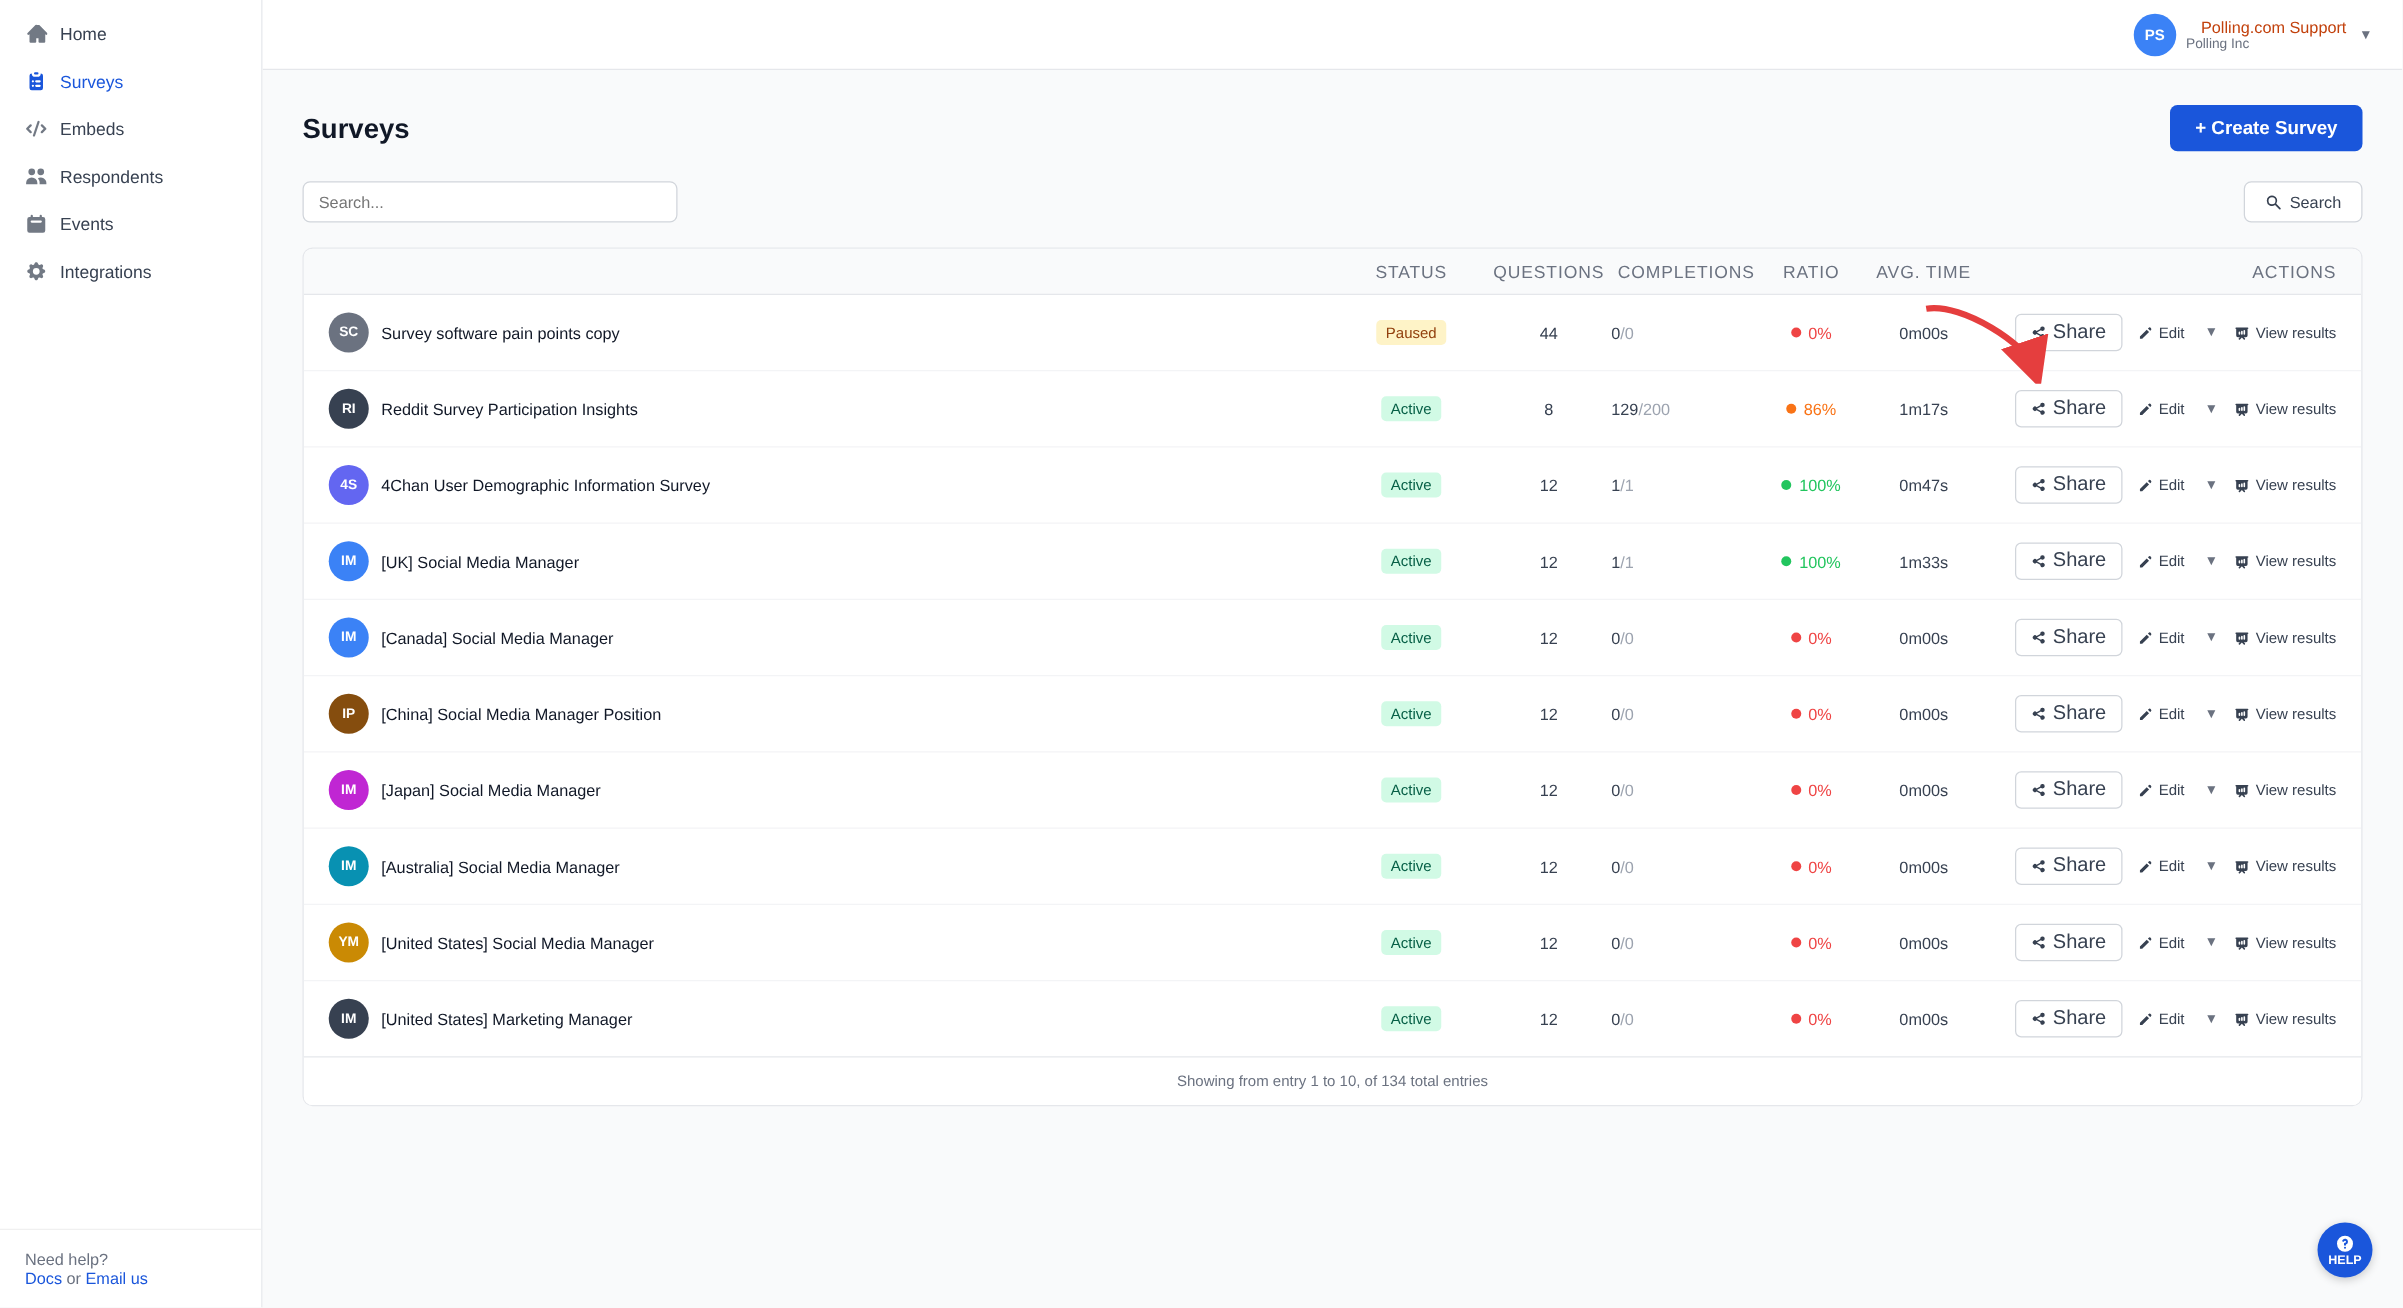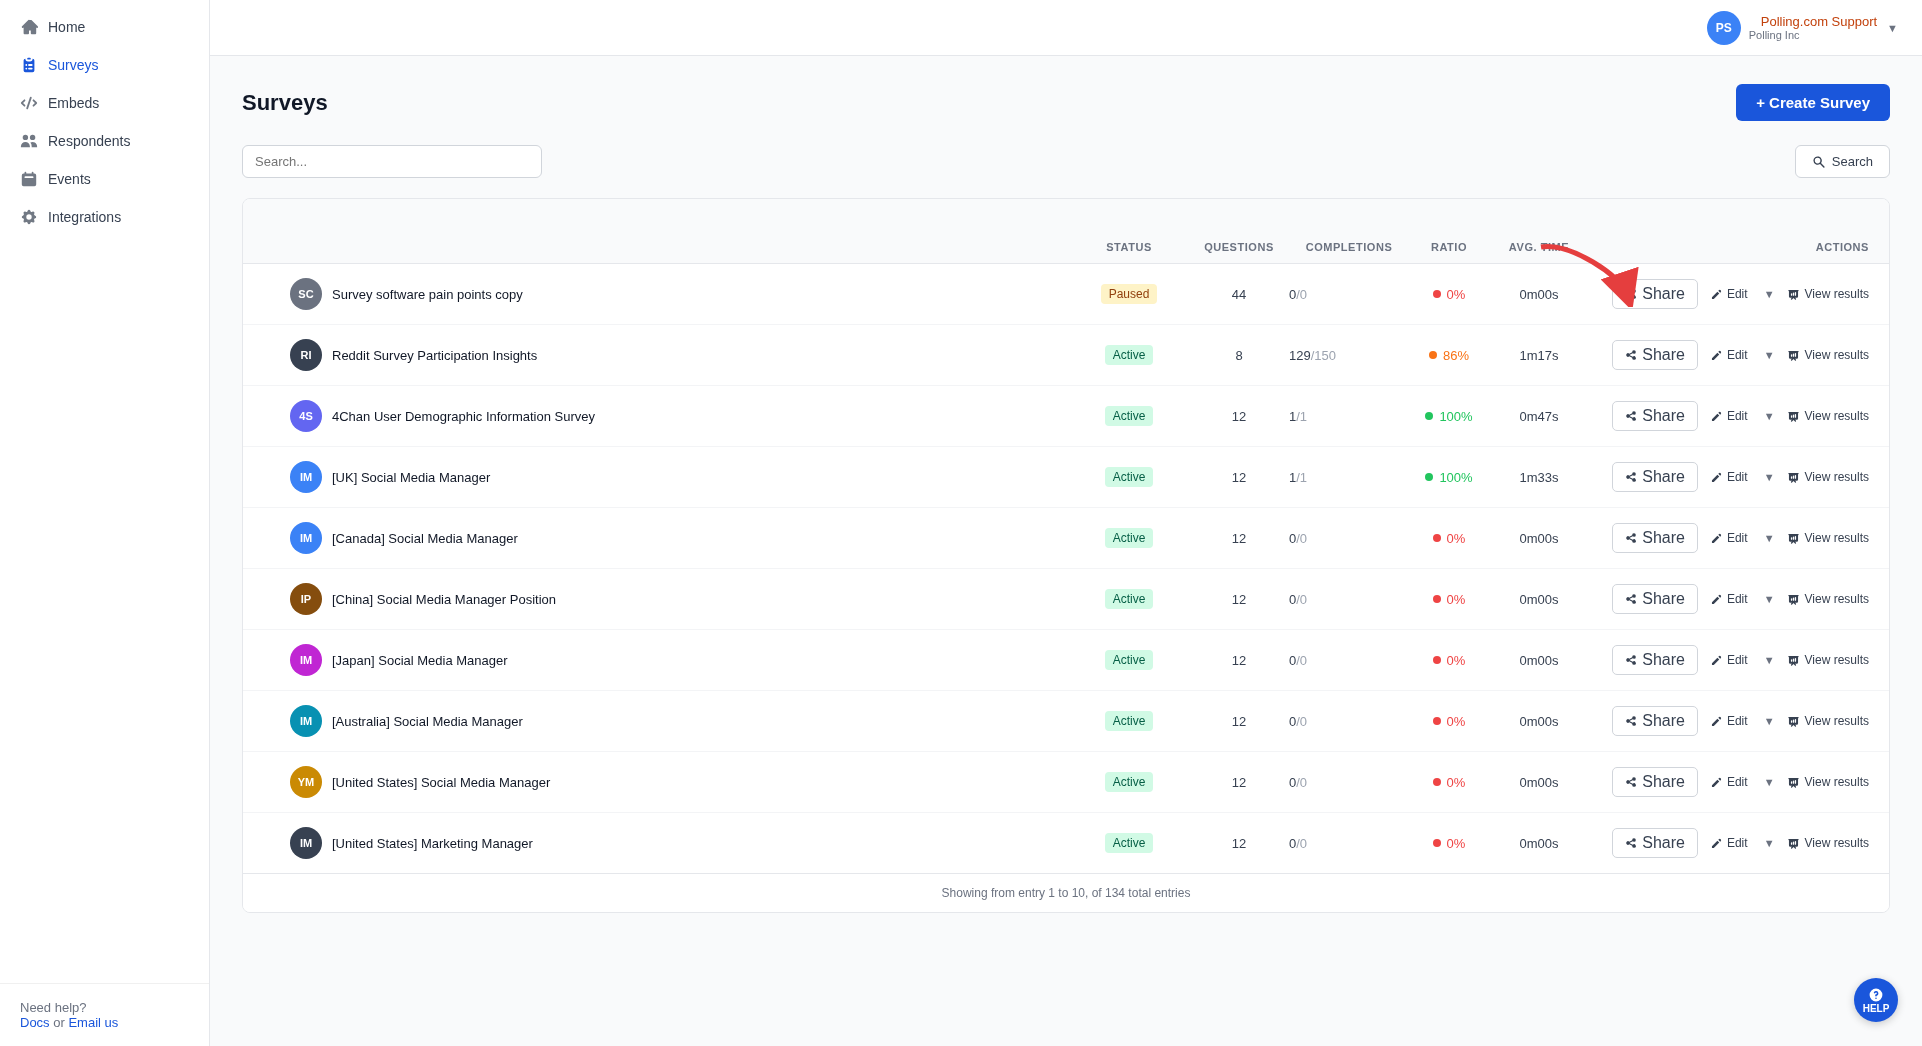--- a/index.html
+++ b/index.html
@@ -169,44 +169,42 @@
       overflow: hidden;
     }
     .table-header {
       display: grid;
       grid-template-columns: 1fr 120px 100px 120px 80px 100px 280px;
       padding: 10px 20px;
       background: #f9fafb;
       border-bottom: 1px solid #e5e7eb;
     }
     .th {
-      font-size: 11px;
-      font-weight: 700;
+      font-size: 14px;
+      font-weight: 400;
       color: #6b7280;
       letter-spacing: 0.05em;
       text-transform: uppercase;
-      margin-top: 32px;
     }
     .th.center { text-align: center; }
     .th.right { text-align: right; }
 
     .table-row {
       display: grid;
       grid-template-columns: 1fr 120px 100px 120px 80px 100px 280px;
       padding: 14px 20px;
       border-bottom: 1px solid #f3f4f6;
       align-items: center;
     }
     .table-row:last-child { border-bottom: none; }
 
     .survey-name-cell {
       display: flex;
       align-items: center;
       gap: 10px;
-      margin-left: 27px;
     }
     .survey-avatar {
       width: 32px;
       height: 32px;
       border-radius: 50%;
       color: #fff;
       font-size: 11px;
       font-weight: 700;
       display: flex;
       align-items: center;
@@ -464,21 +462,21 @@
   </div>
           <div class="table-row">
     <div class="survey-name-cell">
       <div class="survey-avatar" style="background:#374151">RI</div>
       <span class="survey-name">Reddit Survey Participation Insights</span>
     </div>
     <div class="cell-center">
       <span class="status-badge status-active">Active</span>
     </div>
     <div class="cell-center">8</div>
-    <div class="cell-completions cell-center">129<span class="completions-total">/150</span></div>
+    <div class="cell-completions cell-center">129<span class="completions-total">/200</span></div>
     <div class="ratio-cell">
       <div class="ratio-dot" style="background:#f97316"></div>
       <span class="ratio-pct orange">86%</span>
     </div>
     <div class="avg-time">1m17s</div>
     <div class="actions-cell">
       <button class="share-btn">
         <svg width="12" height="12" viewBox="0 0 20 20" fill="currentColor">
                   <path d="M15 8a3 3 0 10-2.977-2.63l-4.94 2.47a3 3 0 100 4.319l4.94 2.47a3 3 0 10.895-1.789l-4.94-2.47a3.027 3.027 0 000-.74l4.94-2.47C13.456 7.68 14.19 8 15 8z"></path>
                 </svg>

